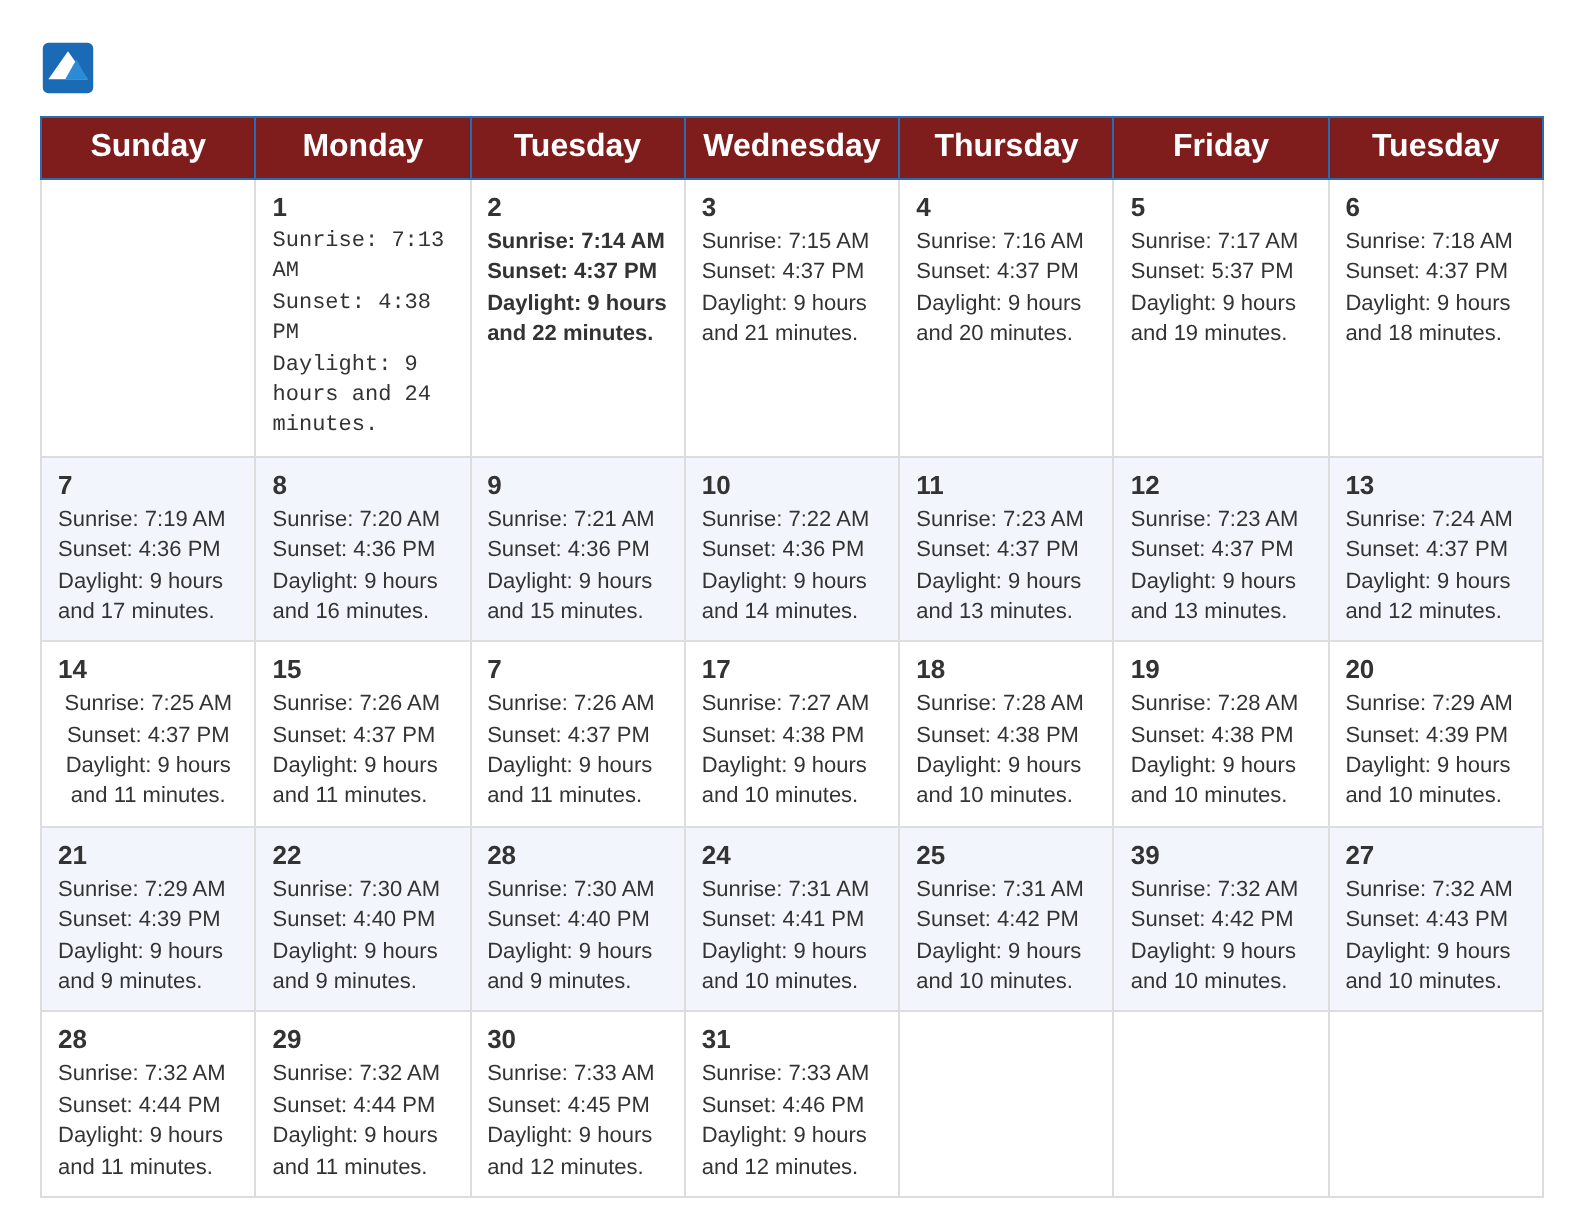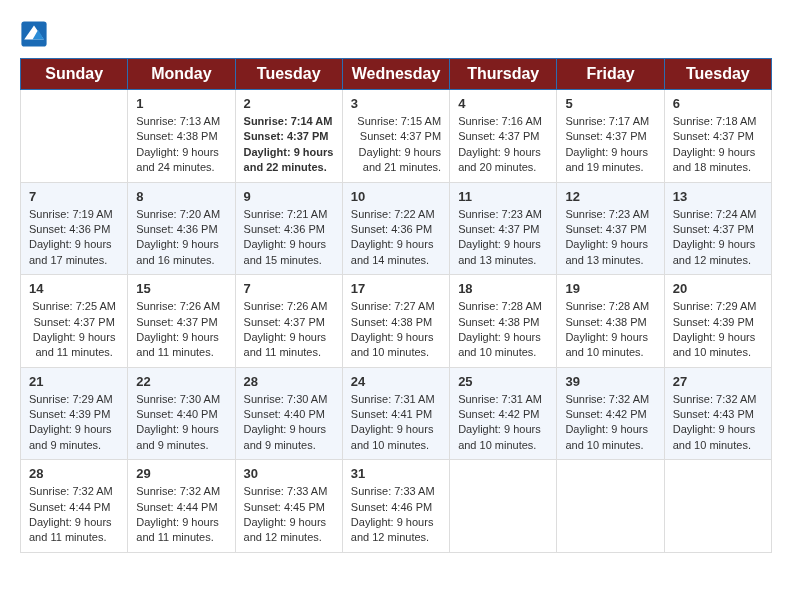--- a/index.html
+++ b/index.html
@@ -123,46 +123,46 @@
         <th>Thursday</th>
         <th>Friday</th>
         <th>Tuesday</th>
       </tr>
   </thead>
   <tbody id="calendar-body">
       <tr>
         <td class="empty-cell"></td>
         <td>
           <span class="day-num">1</span>
-          <div class="cell-text" style="white-space: pre-line;">Sunrise: 7:13 AM
+          <div class="cell-text" style="white-space: pre-line; font-family: Liberation Mono, monospace;">Sunrise: 7:13 AM
 Sunset: 4:38 PM
 Daylight: 9 hours and 24 minutes.</div>
         </td>
         <td>
           <span class="day-num">2</span>
           <div class="cell-text" style="white-space: pre-line; font-weight: bold;">Sunrise: 7:14 AM
 Sunset: 4:37 PM
 Daylight: 9 hours and 22 minutes.</div>
         </td>
         <td>
           <span class="day-num">3</span>
-          <div class="cell-text" style="white-space: pre-line; text-align: right;">Sunrise: 7:15 AM
+          <div class="cell-text" style="white-space: pre-line;">Sunrise: 7:15 AM
 Sunset: 4:37 PM
 Daylight: 9 hours and 21 minutes.</div>
         </td>
         <td>
           <span class="day-num">4</span>
           <div class="cell-text" style="white-space: pre-line;">Sunrise: 7:16 AM
 Sunset: 4:37 PM
 Daylight: 9 hours and 20 minutes.</div>
         </td>
         <td>
           <span class="day-num">5</span>
           <div class="cell-text" style="white-space: pre-line;">Sunrise: 7:17 AM
-Sunset: 4:37 PM
+Sunset: 5:37 PM
 Daylight: 9 hours and 19 minutes.</div>
         </td>
         <td>
           <span class="day-num">6</span>
           <div class="cell-text" style="white-space: pre-line;">Sunrise: 7:18 AM
 Sunset: 4:37 PM
 Daylight: 9 hours and 18 minutes.</div>
         </td>
       </tr>
       <tr>

